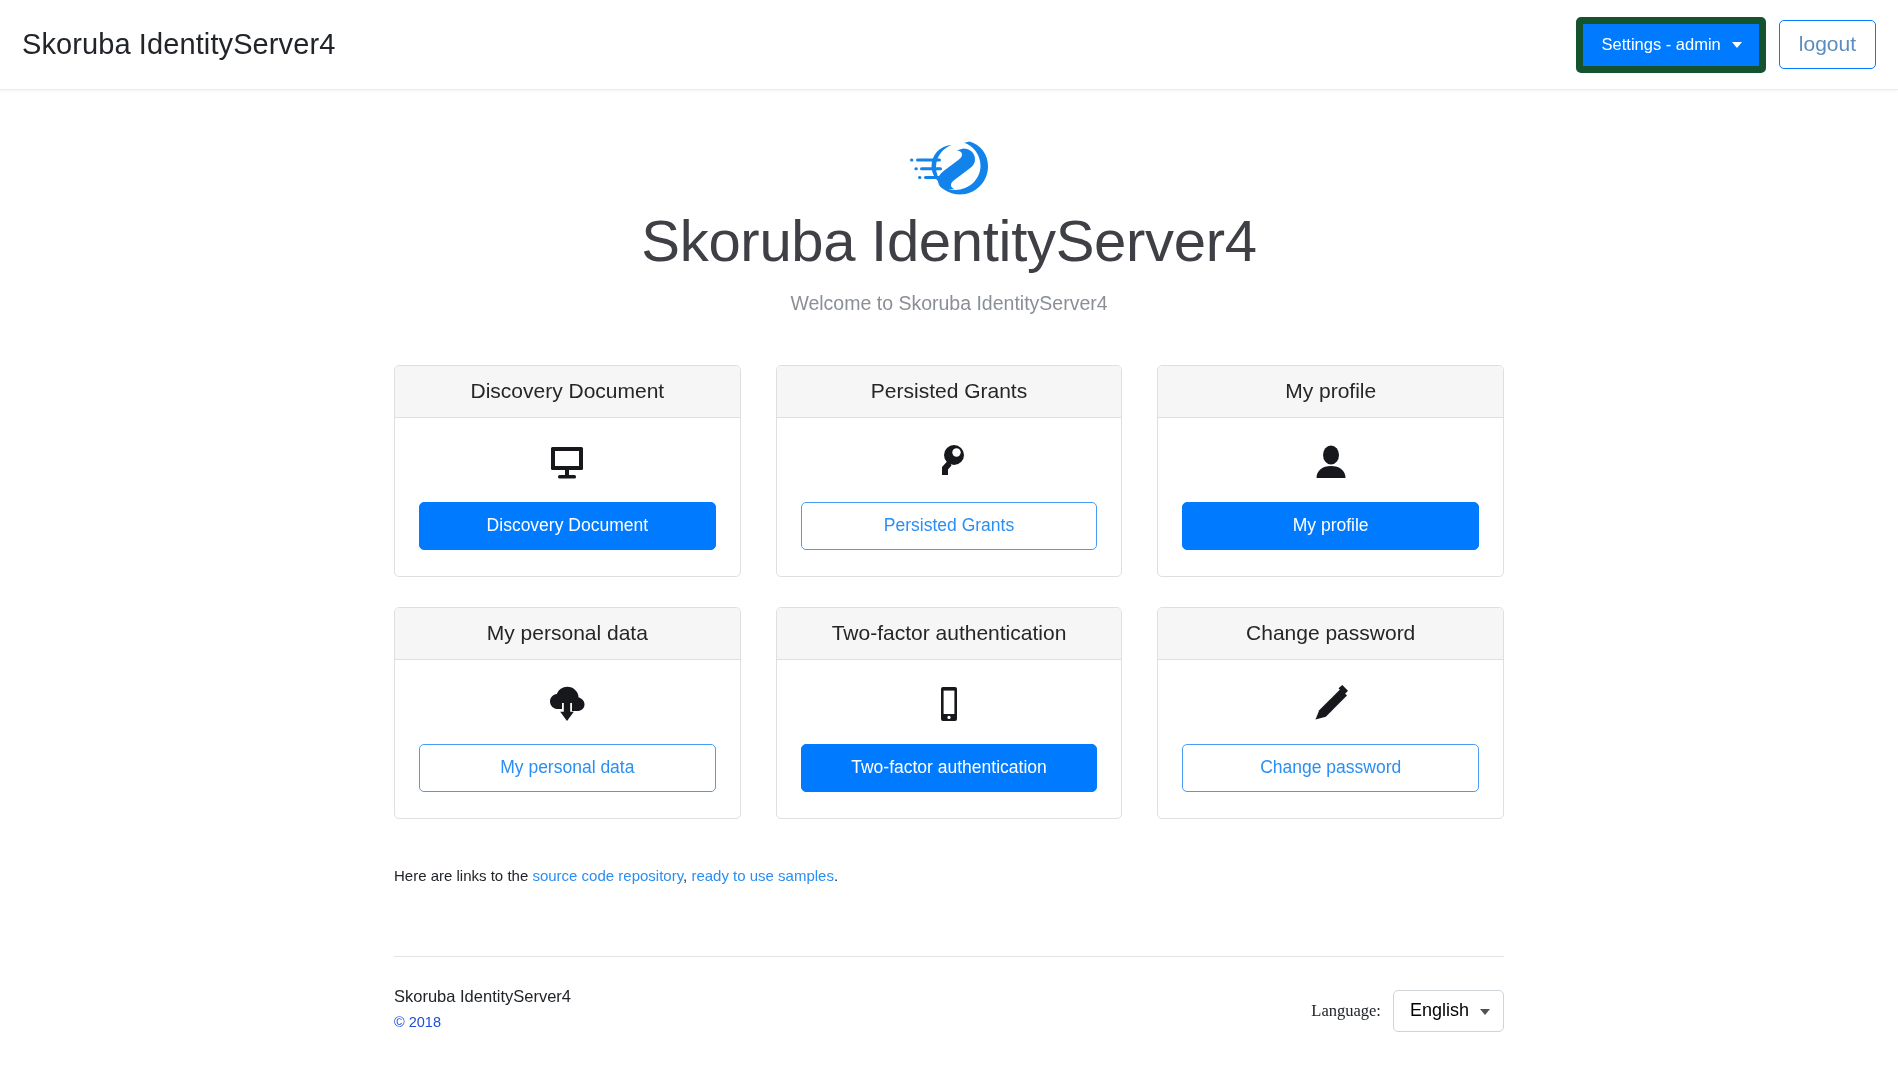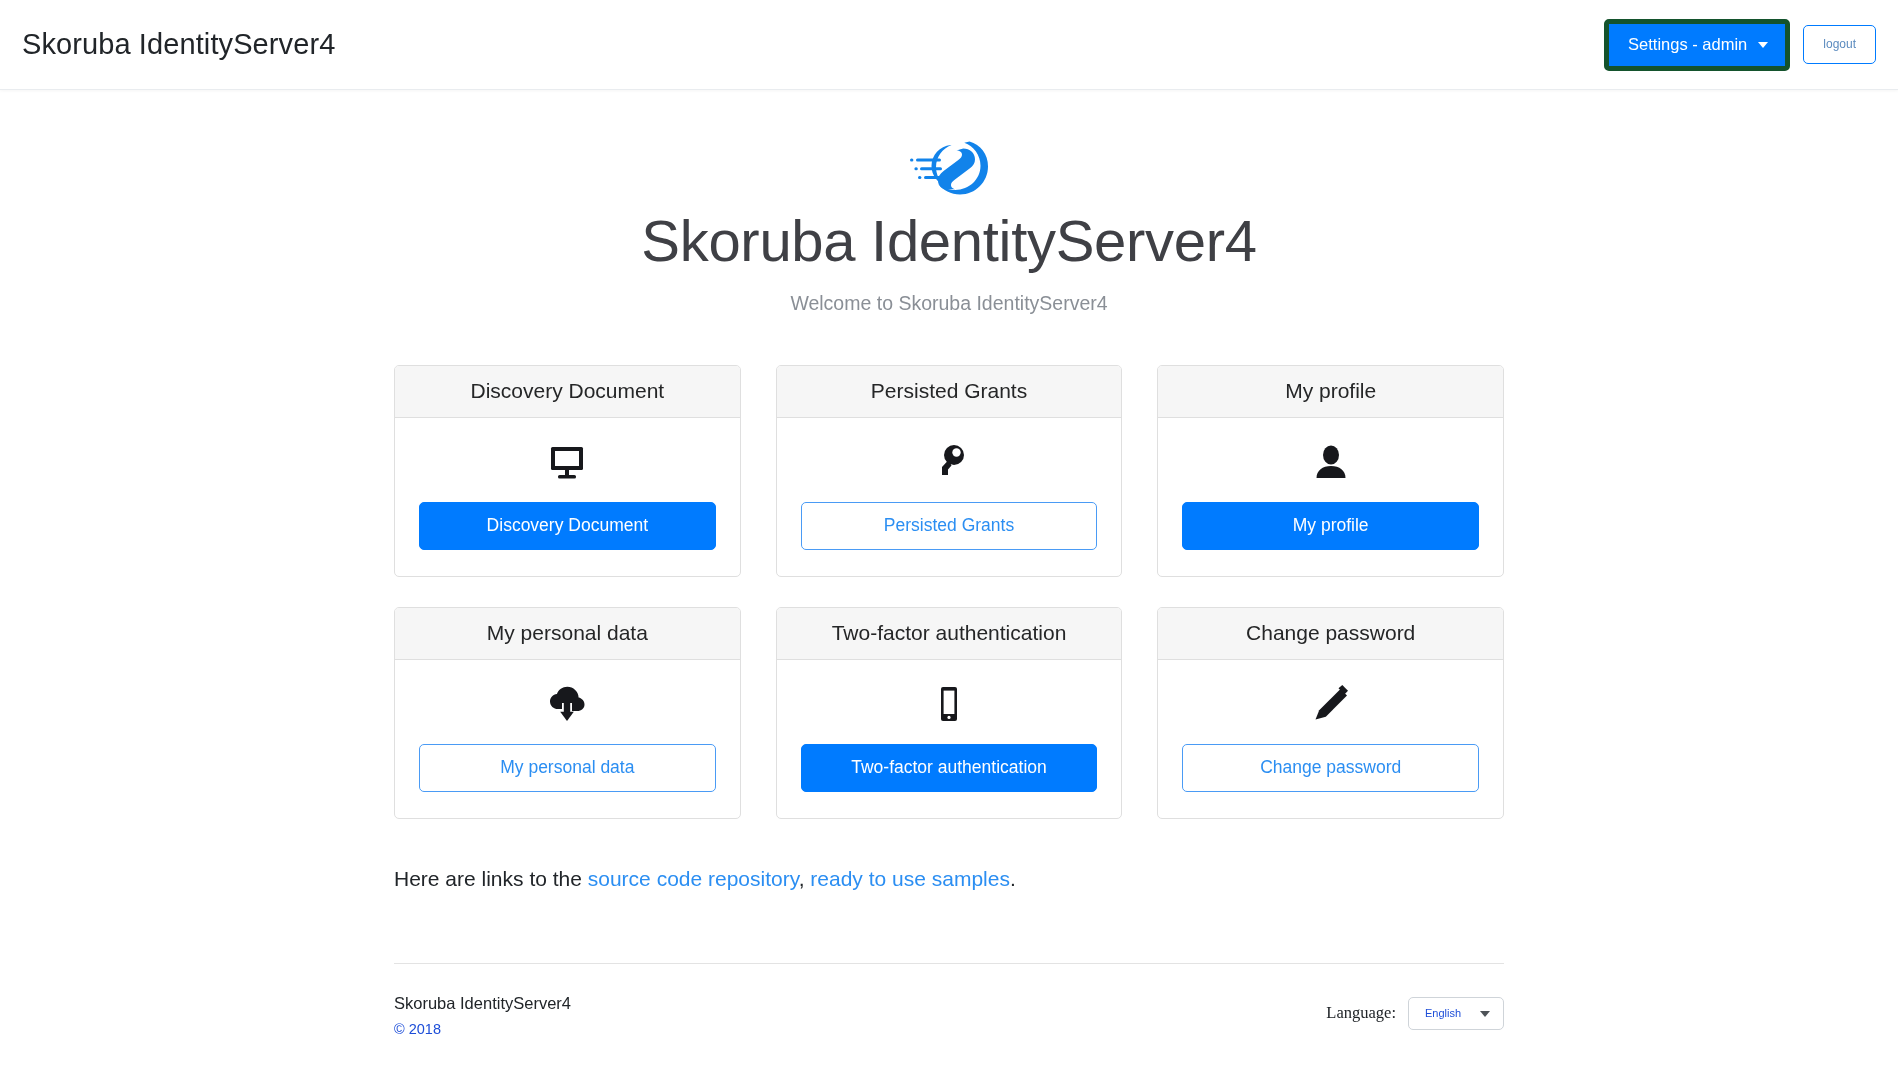--- a/index.html
+++ b/index.html
@@ -31,21 +31,21 @@
     white-space: nowrap;
   }
   .nav-right {
     margin-left: auto;
     display: flex;
     align-items: center;
     gap: 13px;
   }
   .btn-settings {
     background: #007bff;
-    border: 5px solid #14532d;
+    border: 7px solid #14532d;
     color: #ffffff;
     font-size: 16.5px;
     border-radius: 5px;
     padding: 11px 17px 12px 19px;
     display: flex;
     align-items: center;
     gap: 11px;
     cursor: pointer;
     font-family: "Liberation Sans", sans-serif;
     white-space: nowrap;
@@ -55,21 +55,21 @@
     border-left: 5.5px solid transparent;
     border-right: 5.5px solid transparent;
     border-top: 6.5px solid #ffffff;
     display: inline-block;
     margin-top: 2px;
   }
   .btn-logout {
     background: #ffffff;
     border: 1px solid #007bff;
     color: #5b8bbf;
-    font-size: 12px;
+    font-size: 21px;
     border-radius: 5px;
     padding: 11px 19px 12px 19px;
     cursor: pointer;
     font-family: "Liberation Sans", sans-serif;
     white-space: nowrap;
   }
 
   
   .container {
     width: 1110px;
@@ -159,21 +159,21 @@
   }
   .card-btn.outline {
     background: #ffffff;
     border: 1px solid #4a9bf5;
     color: #2b8ef2;
   }
 
   
   .links-line {
     margin-top: 48px;
-    font-size: 21px;
+    font-size: 15px;
     color: #212529;
   }
   .links-line a {
     color: #2b8ef2;
     text-decoration: none;
   }
 
   
   .footer-rule {
     border: 0;
@@ -195,22 +195,22 @@
     gap: 12px;
     padding-top: 5px;
   }
   .lang-label { font-size: 16.5px; color: #212529; font-family: Liberation Serif, serif; }
   .lang-select {
     position: relative;
     border: 1px solid #cfd4d9;
     border-radius: 5px;
     background: #ffffff;
     padding: 9px 34px 10px 16px;
-    font-size: 11px;
-    color: #1d4ed8;
+    font-size: 18px;
+    color: #000000;
     cursor: pointer;
     min-width: 96px;
     font-family: "Liberation Sans", sans-serif;
   }
   .lang-caret {
     position: absolute;
     right: 13px;
     top: 50%;
     margin-top: -2px;
     width: 0; height: 0;

